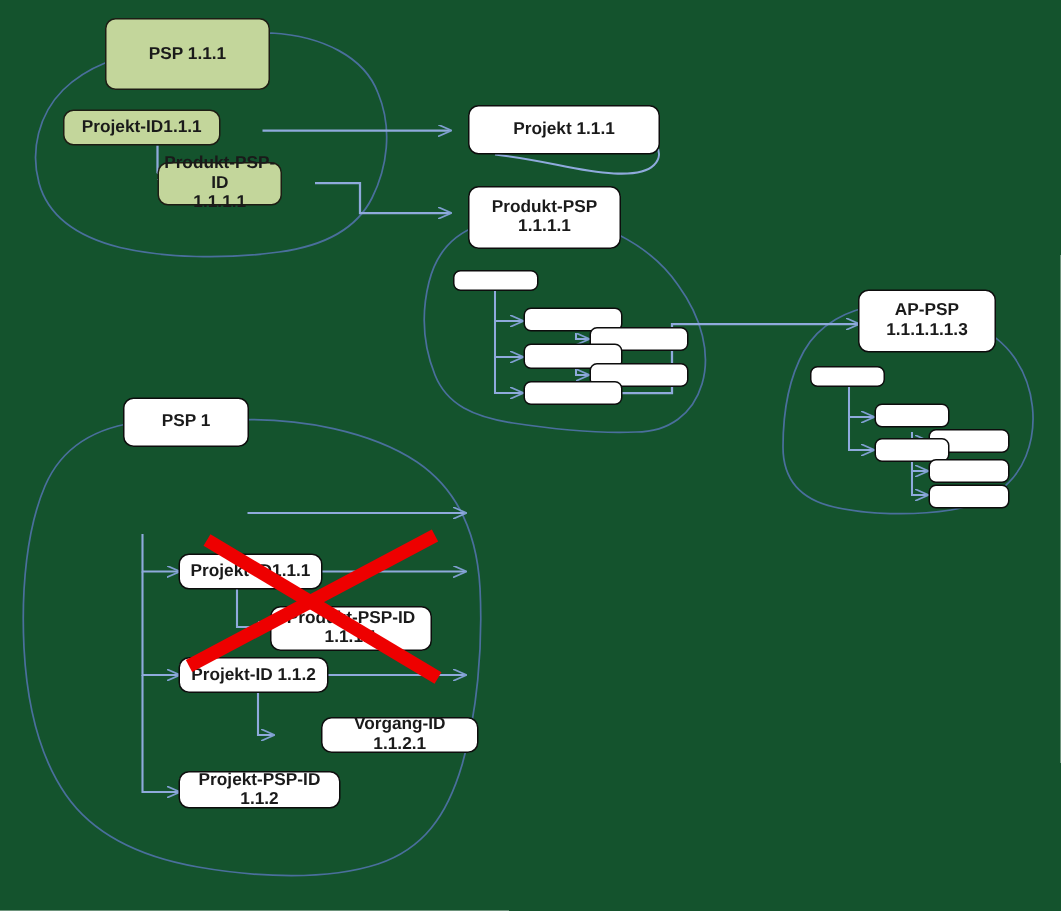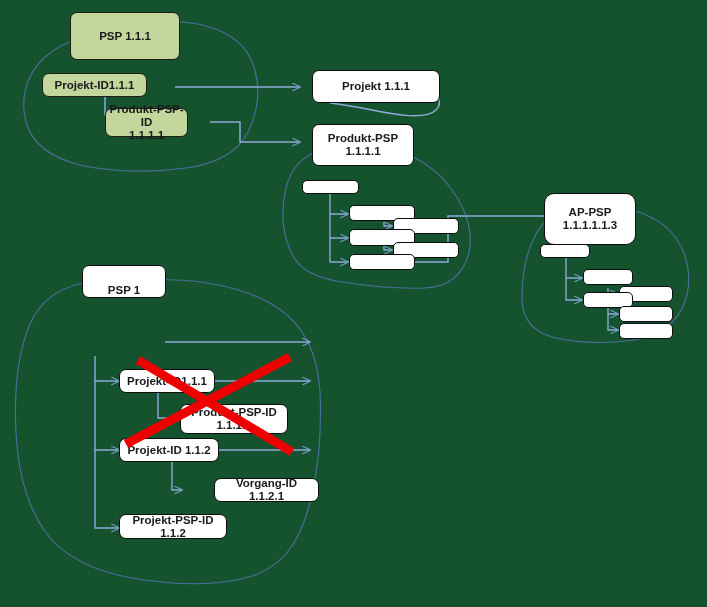--- a/index.html
+++ b/index.html
@@ -127,33 +127,33 @@
 1.1.1.1</span>
   </div>
 
   <div class="node blank" style="left:302px;top:180px;width:57px;height:14px;"></div>
   <div class="node blank" style="left:349px;top:205px;width:66px;height:16px;"></div>
   <div class="node blank" style="left:393px;top:218px;width:66px;height:16px;"></div>
   <div class="node blank" style="left:349px;top:229px;width:66px;height:17px;"></div>
   <div class="node blank" style="left:393px;top:242px;width:66px;height:16px;"></div>
   <div class="node blank" style="left:349px;top:254px;width:66px;height:16px;"></div>
 
-  <div class="node white" style="left:544px;top:193px;width:92px;height:52px;border-radius:10px;">
+  <div class="node white" style="left:572px;top:193px;width:92px;height:42px;">
     <span class="lbl">AP-PSP
 1.1.1.1.1.3</span>
   </div>
 
   <div class="node blank" style="left:540px;top:244px;width:50px;height:14px;"></div>
   <div class="node blank" style="left:583px;top:269px;width:50px;height:16px;"></div>
   <div class="node blank" style="left:619px;top:286px;width:54px;height:16px;"></div>
   <div class="node blank" style="left:583px;top:292px;width:50px;height:16px;"></div>
   <div class="node blank" style="left:619px;top:306px;width:54px;height:16px;"></div>
   <div class="node blank" style="left:619px;top:323px;width:54px;height:16px;"></div>
 
-  <div class="node white" style="left:82px;top:265px;width:84px;height:33px;align-items:flex-end;">
+  <div class="node white" style="left:82px;top:265px;width:84px;height:33px;">
     <span class="lbl">PSP 1</span>
   </div>
 
 
   <div class="node white" style="left:119px;top:369px;width:96px;height:24px;">
     <span class="lbl">Projekt-ID1.1.1</span>
   </div>
 
   <div class="node white" style="left:180px;top:404px;width:108px;height:30px;">
     <span class="lbl">Produkt-PSP-ID

